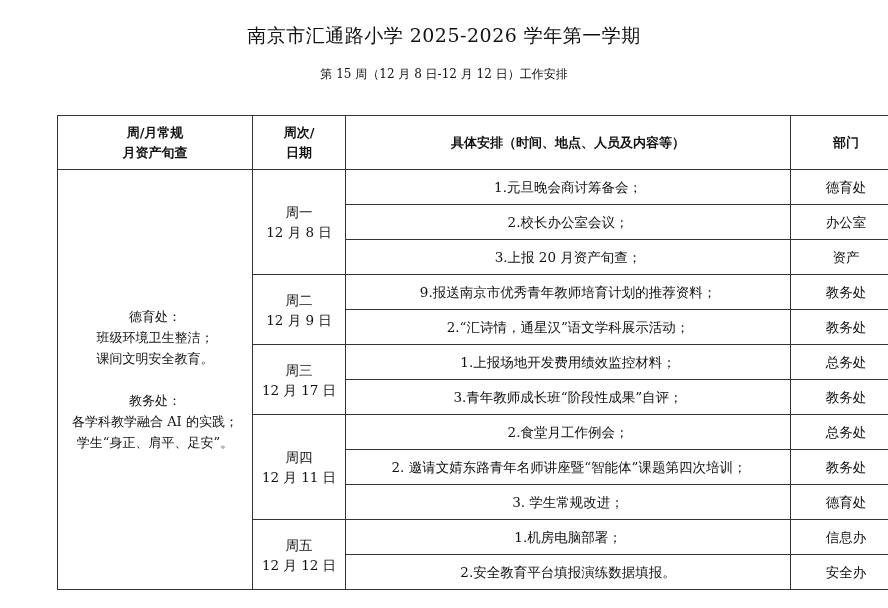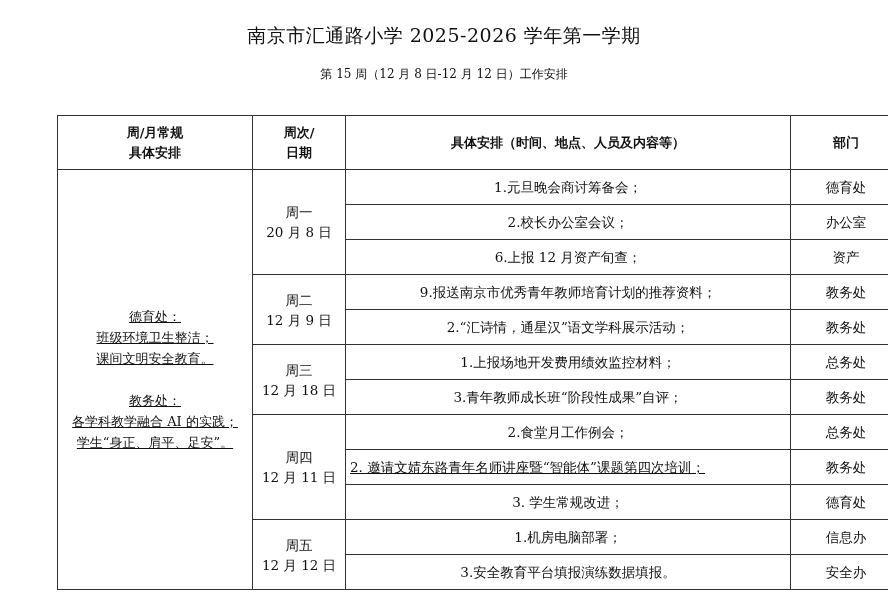--- a/index.html
+++ b/index.html
@@ -57,32 +57,30 @@
       font-family: "DejaVu Sans", "Liberation Sans", sans-serif;
       font-weight: bold;
       font-size: 13px;
       height: 53px;
     }
     table.schedule td.task,
     table.schedule td.dept {
       height: 34px;
     }
     table.schedule td.task.left {
-      text-align: left;
+      text-align: center;
       padding-left: 4px;
-      text-decoration: underline;
     }
     table.schedule td.focus {
       line-height: 21px;
       white-space: normal;
       font-size: 13px;
     }
     .focus-block {
       display: block;
-      text-decoration: underline;
     }
     .focus-gap {
       display: block;
       height: 21px;
     }
     .day-name, .day-date {
       display: block;
     }
   </style>
 </head>
@@ -95,21 +93,21 @@
   <colgroup>
     <col style="width:195px">
     <col style="width:93px">
     <col style="width:445px">
     <col style="width:111px">
   </colgroup>
   <thead>
     <tr>
       <th>
         <span class="day-name">周/月常规</span>
-        <span class="day-name">具体安排</span>
+        <span class="day-name">月资产旬查</span>
       </th>
       <th>
         <span class="day-name">周次/</span>
         <span class="day-name">日期</span>
       </th>
       <th>具体安排（时间、地点、人员及内容等）</th>
       <th>部门</th>
     </tr>
   </thead>
   <tbody>
@@ -119,51 +117,51 @@
         <span class="focus-block">德育处：</span>
         <span class="focus-block">班级环境卫生整洁；</span>
         <span class="focus-block">课间文明安全教育。</span>
         <span class="focus-gap"></span>
         <span class="focus-block">教务处：</span>
         <span class="focus-block">各学科教学融合 AI 的实践；</span>
         <span class="focus-block">学生“身正、肩平、足安”。</span>
       </td>
       <td rowspan="3">
         <span class="day-name">周一</span>
-        <span class="day-date">20 月 8 日</span>
+        <span class="day-date">12 月 8 日</span>
       </td>
       <td class="task">1.元旦晚会商讨筹备会；</td>
       <td class="dept">德育处</td>
     </tr>
     <tr>
       <td class="task">2.校长办公室会议；</td>
       <td class="dept">办公室</td>
     </tr>
     <tr>
-      <td class="task">6.上报 12 月资产旬查；</td>
+      <td class="task">3.上报 20 月资产旬查；</td>
       <td class="dept">资产</td>
     </tr>
 
     <tr>
       <td rowspan="2">
         <span class="day-name">周二</span>
         <span class="day-date">12 月 9 日</span>
       </td>
       <td class="task">9.报送南京市优秀青年教师培育计划的推荐资料；</td>
       <td class="dept">教务处</td>
     </tr>
     <tr>
       <td class="task">2.“汇诗情，通星汉”语文学科展示活动；</td>
       <td class="dept">教务处</td>
     </tr>
 
     <tr>
       <td rowspan="2">
         <span class="day-name">周三</span>
-        <span class="day-date">12 月 18 日</span>
+        <span class="day-date">12 月 17 日</span>
       </td>
       <td class="task">1.上报场地开发费用绩效监控材料；</td>
       <td class="dept">总务处</td>
     </tr>
     <tr>
       <td class="task">3.青年教师成长班“阶段性成果”自评；</td>
       <td class="dept">教务处</td>
     </tr>
 
     <tr>
@@ -185,17 +183,17 @@
 
     <tr>
       <td rowspan="2">
         <span class="day-name">周五</span>
         <span class="day-date">12 月 12 日</span>
       </td>
       <td class="task">1.机房电脑部署；</td>
       <td class="dept">信息办</td>
     </tr>
     <tr>
-      <td class="task">3.安全教育平台填报演练数据填报。</td>
+      <td class="task">2.安全教育平台填报演练数据填报。</td>
       <td class="dept">安全办</td>
     </tr>
   </tbody>
 </table>
 
 </body></html>

